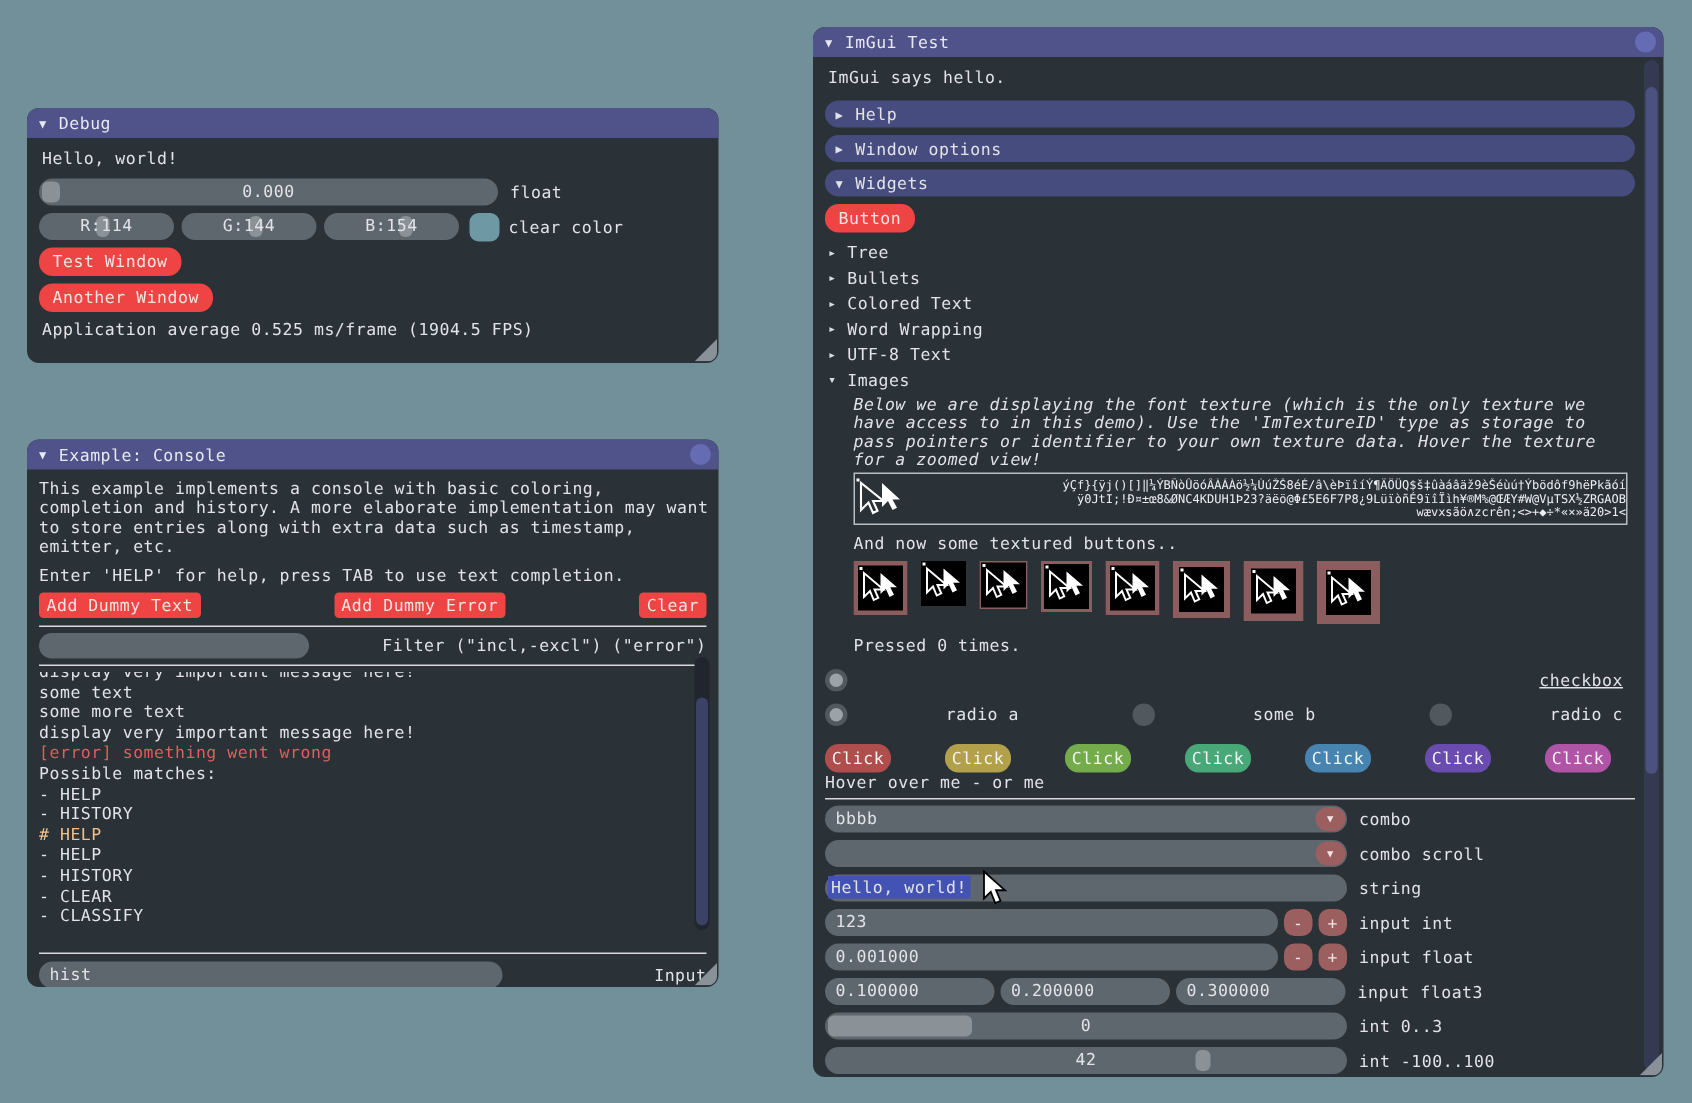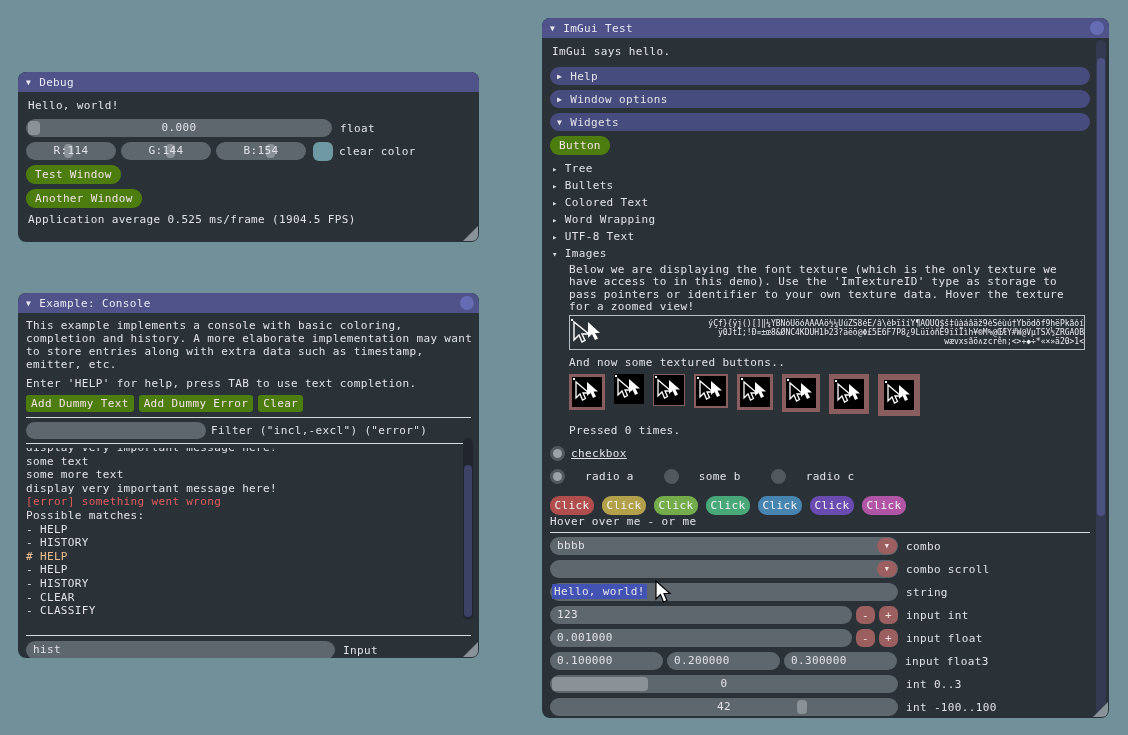--- a/index.html
+++ b/index.html
@@ -16,22 +16,22 @@
     display:flex; align-items:center; gap:8px; padding:0 8px; color:#E8E8F2; position:relative;
   }
   .titlebar .tri { font-size:8px; color:#E8E8F2; }
   .closebtn { position:absolute; right:5px; top:3px; width:14px; height:14px; border-radius:50%; background:#666CB4; }
   .content { padding:6px 8px 0 8px; position:relative; }
   .txt { line-height:13px; }
   .frame { background:#5F676E; border-radius:9px; position:relative; height:18px; color:#E2E2E8; }
   .frame .cval { position:absolute; left:0; right:0; top:2px; text-align:center; }
   .frame .lval { position:absolute; left:7px; top:2px; }
   .grab { position:absolute; top:2px; height:14px; background:#8A9298; border-radius:4px; }
-  .rbtn { background:#4d7c0f; color:#F2E4E4; border-radius:9px; height:19px; display:inline-flex; align-items:center; padding:0 9px; }
-  .row { display:flex; align-items:center; }
+  .rbtn { background:#ef4444; color:#F2E4E4; border-radius:9px; height:19px; display:inline-flex; align-items:center; padding:0 9px; }
+  .row { display:flex; align-items:center;justify-content:space-between; }
   .wrow { display:flex; align-items:center; height:18px; margin-bottom:5px; }
   .wlabel { margin-left:8px; white-space:nowrap; }
   .sep { height:1px; background:#D8D8DC; margin:4px 0; }
   .grip { position:absolute; right:1px; bottom:1px; width:0; height:0; border-style:solid; border-width:0 0 15px 15px; border-color:transparent transparent #8A9299 transparent; border-bottom-right-radius:6px; }
   .header {
     height:18px; background:#474C7E; border-radius:9px; display:flex; align-items:center; gap:8px;
     padding:0 7px; margin-bottom:5px; width:540px;
   }
   .header .tri { font-size:8px; }
   .treerow { height:17px; display:flex; align-items:center; gap:7px; padding-left:2px; }
@@ -203,21 +203,21 @@
     <div class="treerow">
       <span class="tri">▸</span>
       <span>UTF-8 Text</span>
     </div>
     <div class="treerow">
       <span class="tri">▾</span>
       <span>Images</span>
     </div>
 
     <div class="indent">
-      <div class="txt" style="width:520px; line-height:12.3px; margin-top:2px;">Below we are displaying the font texture (which is the only texture we have access to in this demo). Use the 'ImTextureID' type as storage to pass pointers or identifier to your own texture data. Hover the texture for a zoomed view!</div>
+      <div class="txt" style="width:520px; line-height:12.3px; margin-top:2px;font-style:italic;">Below we are displaying the font texture (which is the only texture we have access to in this demo). Use the 'ImTextureID' type as storage to pass pointers or identifier to your own texture data. Hover the texture for a zoomed view!</div>
       <div class="texbox">
         <svg class="texcur" width="34" height="30" viewBox="0 0 34 30">
           <rect x="1" y="1" width="2" height="2" fill="#fff"></rect>
           <path d="M4,4 L4,22 L9,17 L12,24 L15,22.5 L12,16 L19,16 Z" fill="none" stroke="#fff" stroke-width="1.4"></path>
           <path d="M18,4 L18,20 L22,16 L25,22 L28,20.5 L25,15 L30,15 Z" fill="#fff"></path>
         </svg>
         <div class="texglyphs">
           <div>ýÇf}{ÿj()[]‖¼ÝBÑòÛöóÂÀÁÀö½¼ÙúŽŠ8éÉ/â\èÞïîíÝ¶ÄÖÜQ$š‡ûàáâäž9èŠéùú†Ýbödôf9hëPkãóí</div>
           <div>ÿ0JtI;!Ð¤±œ8&amp;ØNC4KDUH1Þ23?äëö@Φ£5E6F7P8¿9LüïòñÉ9ïîÏìh¥®M%@ŒÆY#W@VµTSX½ZRGAOB</div>
           <div>wævxsãö∧zcrên;&lt;&gt;+◆÷*«×»ä20&gt;1&lt;</div>

